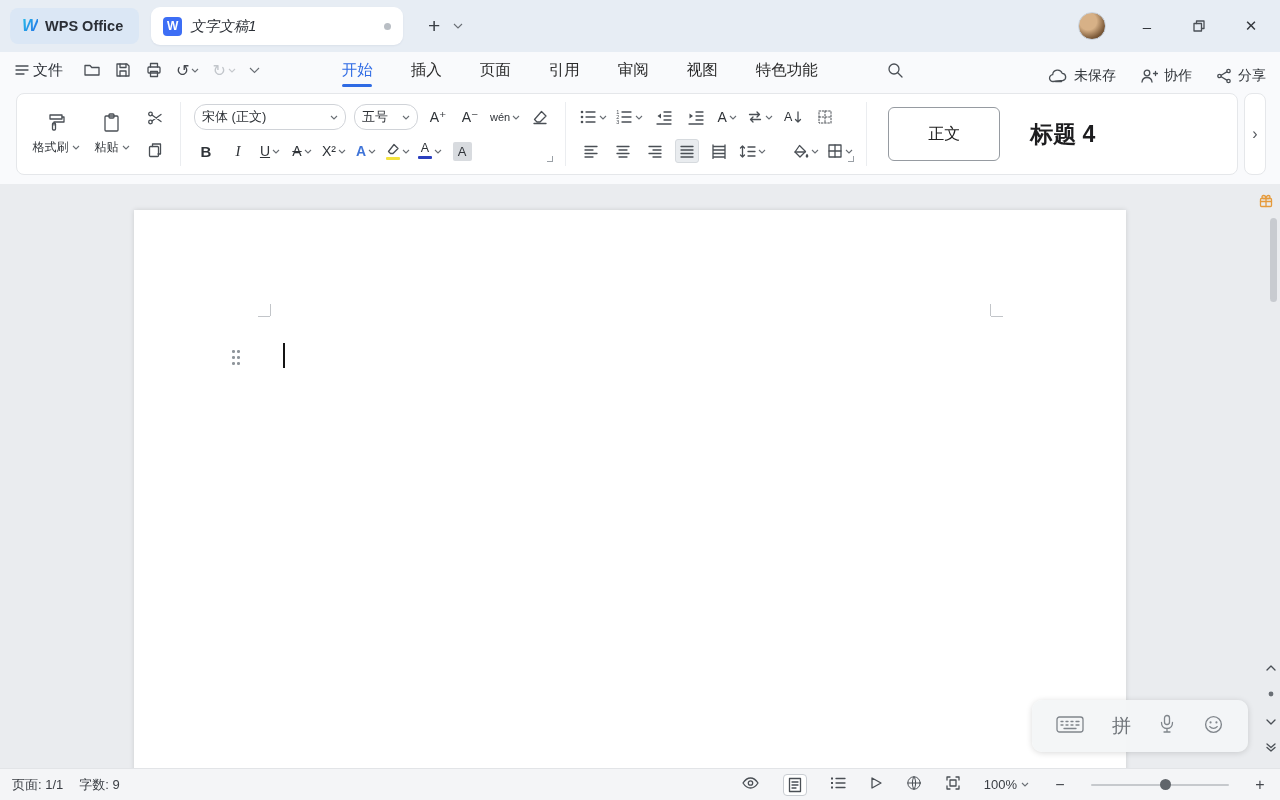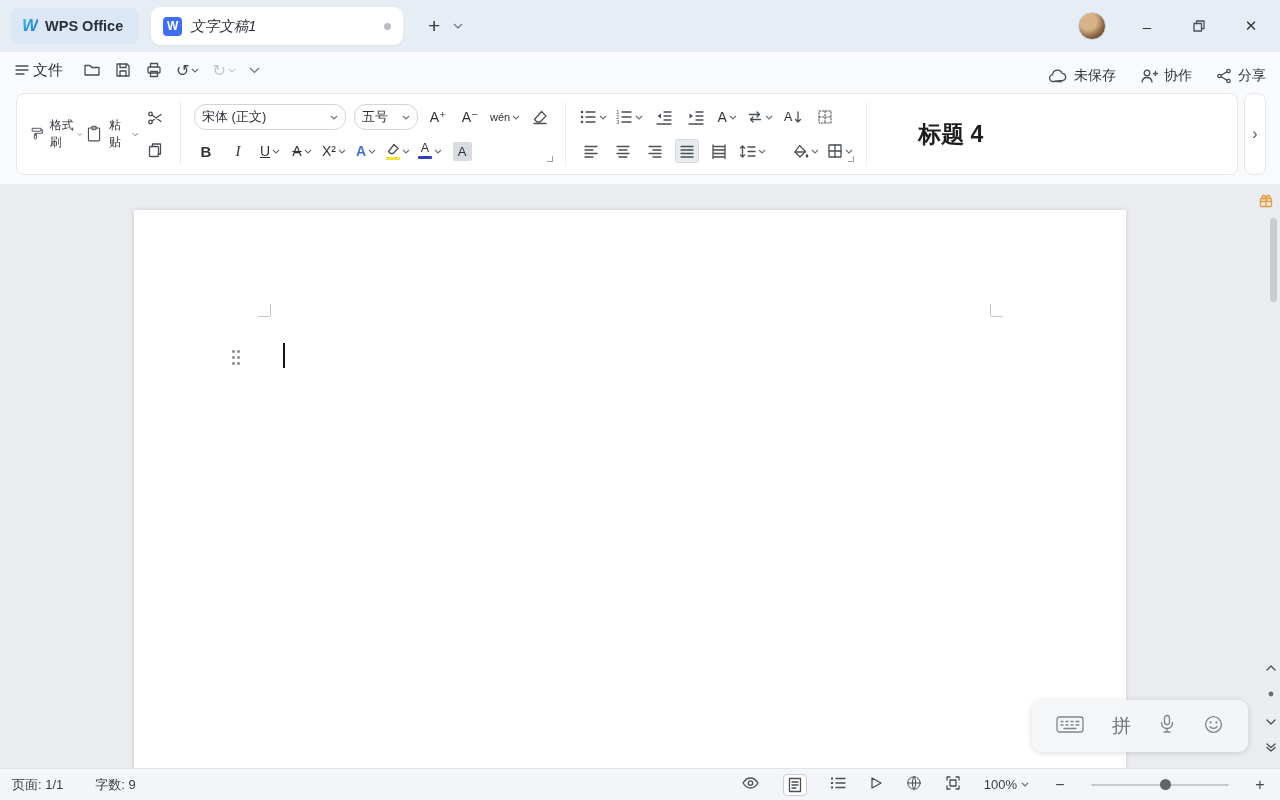--- a/index.html
+++ b/index.html
@@ -50,21 +50,21 @@
   
   .ribbon-band { height: 96px; background: #f9fafc; display: flex; align-items: stretch; padding: 5px 14px 9px 16px; flex: 0 0 auto; }
   .ribbon-card { flex: 1; background: #fff; border: 1px solid #e5e7ea; border-radius: 8px;
     display: flex; align-items: center; padding: 0 6px; overflow: hidden; }
   .gallery-expand { width: 22px; margin-left: 6px; background: #fff; border: 1px solid #e5e7ea; border-radius: 8px;
     display: flex; align-items: center; justify-content: center; font-size: 16px; color: #55595f; }
   .rgroup { position: relative; display: flex; flex-direction: column; justify-content: center; gap: 7px; padding: 0 6px; }
   .rrow { display: flex; align-items: center; gap: 8px; height: 27px; }
   .vdiv { width: 1px; height: 64px; background: #ebedf0; margin: 0 7px; flex: 0 0 auto; }
   .clip-group { flex-direction: row; align-items: center; gap: 2px; }
-  .big-btn { width: 54px; height: 66px; display: flex; flex-direction: row; align-items: center;
+  .big-btn { width: 54px; height: 66px; display: flex; flex-direction: column; align-items: center;
     justify-content: center; gap: 5px; border-radius: 6px; font-size: 12px; color: #2f3338; }
   .big-btn .lblrow { display: flex; align-items: center; gap: 3px; }
   .cutcopy { display: flex; flex-direction: column; gap: 8px; margin-left: 2px; }
   .gbtn { min-width: 24px; height: 24px; display: flex; align-items: center; justify-content: center;
     gap: 2px; font-size: 14px; color: #2f3338; border-radius: 3px; white-space: nowrap; }
   .gbtn.pressed { background: #e9ecef; border: 1px solid #d6dade; }
   .combo { height: 26px; background: #fff; border: 1px solid #d0d3d8; border-radius: 12px;
     display: flex; align-items: center; justify-content: space-between; padding: 0 7px; font-size: 13px; color: #2f3338; }
   .combo.fname { width: 152px; }
   .combo.fsize { width: 64px; }
@@ -103,21 +103,21 @@
   .nav-btns { position: absolute; right: 4px; bottom: 12px; display: flex; flex-direction: column;
     align-items: center; gap: 9px; }
   .ime-bar { position: absolute; left: 1032px; top: 516px; width: 216px; height: 52px;
     background: rgba(243,245,247,.95); border-radius: 10px; box-shadow: 0 1px 6px rgba(0,0,0,.15);
     display: flex; align-items: center; justify-content: space-around; padding: 0 10px; }
   .ime-pin { font-size: 19px; font-weight: 500; color: #6f7479; }
 
   
   .statusbar { height: 32px; background: #f4f5f7; border-top: 1px solid #e2e4e7;
     display: flex; align-items: center; padding: 0 12px; flex: 0 0 auto; font-size: 13px; color: #3a3e44; }
-  .sb-left { display: flex; align-items: center; gap: 32px; }
+  .sb-left { display: flex; align-items: center; gap: 16px; }
   .sb-right { margin-left: auto; display: flex; align-items: center; gap: 23px; justify-content: space-between; }
   .view-active { border: 1px solid #c9cdd2; background: #fff; border-radius: 4px; padding: 2px 4px;
     display: flex; align-items: center; }
   .zoom-group { display: flex; align-items: center; gap: 4px; }
   .zoom-sign { font-size: 16px; color: #44484e; width: 16px; text-align: center; }
   .slider { position: relative; width: 138px; height: 2px; background: #c6c9cd; border-radius: 1px; }
   .slider .knob { position: absolute; left: 50%; top: -4.5px; width: 11px; height: 11px;
     border-radius: 50%; background: #60656b; }
 
   
@@ -200,20 +200,35 @@
         <svg class="chev dis" width="8" height="5" viewBox="0 0 8 5">
             <path d="M1 1l3 3 3-3"></path>
           </svg>
       </span>
       <span class="qbtn">
         <svg class="chev" width="11" height="7" viewBox="0 0 11 7">
             <path d="M1 1l4.5 4.5L10 1"></path>
           </svg>
       </span>
     </div>
+    <nav class="menu-tabs">
+      <span class="mtab active">开始</span>
+      <span class="mtab">插入</span>
+      <span class="mtab">页面</span>
+      <span class="mtab">引用</span>
+      <span class="mtab">审阅</span>
+      <span class="mtab">视图</span>
+      <span class="mtab">特色功能</span>
+      <span class="menu-search">
+        <svg class="ic" width="18" height="18" viewBox="0 0 18 18">
+            <circle cx="8" cy="8" r="5"></circle>
+            <path d="M12 12l4 4"></path>
+          </svg>
+      </span>
+    </nav>
     <div class="menu-right">
       <span class="mr-item">
         <svg class="ic" width="20" height="16" viewBox="0 0 20 16">
             <path d="M5.2 13.5a3.4 3.4 0 0 1-.5-6.8A4.9 4.9 0 0 1 14.2 5.4a3.6 3.6 0 0 1 .7 7.1z"></path>
             <path d="M7.5 13.5h6"></path>
           </svg>
         <span>未保存</span>
       </span>
       <span class="mr-item">
         <svg class="ic" width="18" height="16" viewBox="0 0 18 16">
@@ -484,20 +499,21 @@
                 <path d="M1 1l3 3 3-3"></path>
               </svg>
           </span>
         </div>
         <span class="launcher"></span>
       </div>
 
       <div class="vdiv"></div>
 
       <div class="styles-group">
+        <div class="style-normal">正文</div>
         <div class="style-h1">标题 4</div>
       </div>
     </div>
     <div class="gallery-expand">›</div>
   </div>
 
   <div class="doc-area">
     <div class="page">
 
       <span class="crop" style="left:136px;top:94px;width:1px;height:12px"></span>

